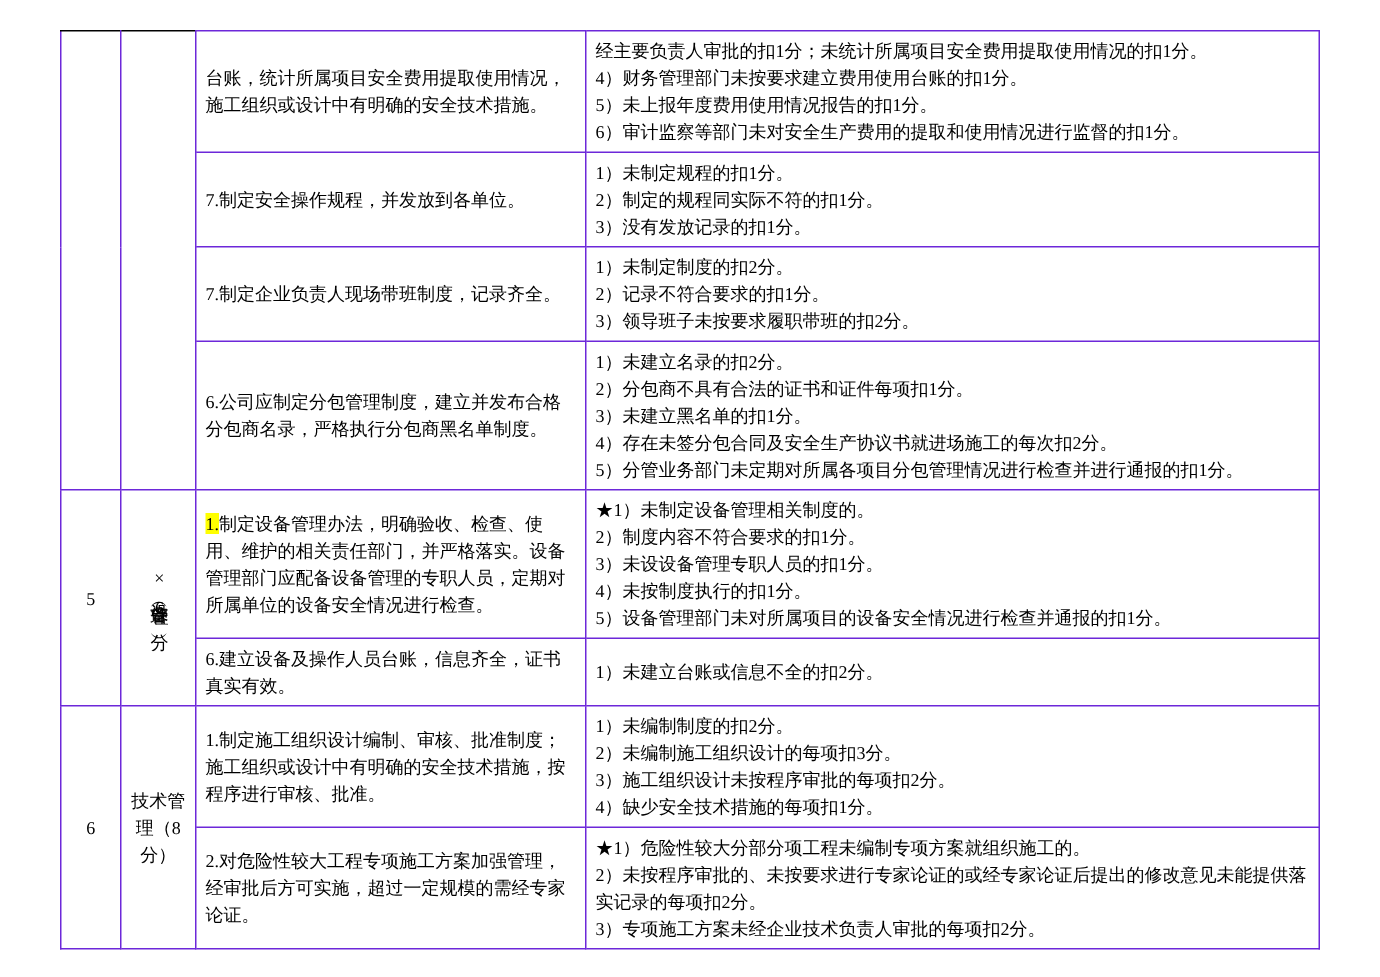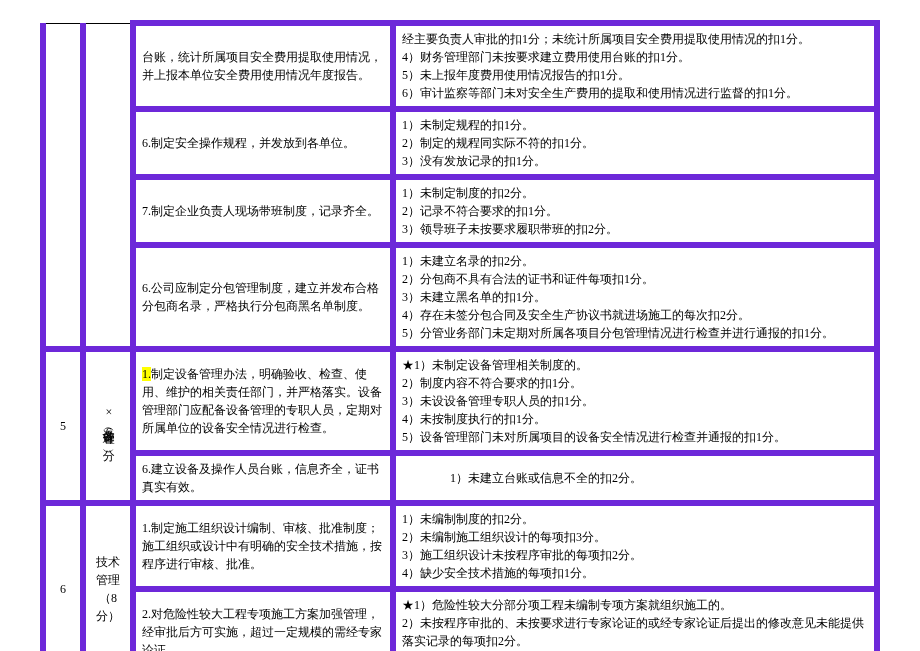--- a/index.html
+++ b/index.html
@@ -9,21 +9,21 @@
       background: #fff;
       padding: 20px 40px;
       width: 920px;
     }
     table {
       border-collapse: collapse;
       width: 100%;
       table-layout: fixed;
     }
     td {
-      border: 6px solid #6d28d9;
+      border: 1px solid #6d28d9;
       padding: 4px 6px;
       vertical-align: middle;
       line-height: 1.5;
     }
     .col-num { width: 40px; text-align: center; }
     .col-cat { width: 50px; text-align: center; }
     .col-mid { width: 260px; }
     .col-right { width: auto; }
     .vertical-text {
       writing-mode: vertical-rl;
@@ -45,28 +45,28 @@
     <col class="col-num">
     <col class="col-cat">
     <col class="col-mid">
     <col class="col-right">
   </colgroup>
   <tbody>
 
     <tr>
       <td class="col-num" rowspan="4" style="border-top:1px solid #000;"></td>
       <td class="col-cat" rowspan="4" style="border-top:1px solid #000;"></td>
-      <td class="col-mid"><span>台账，统计所属项目安全费用提取使用情况，并上报本单位安全费用使用情况年度报告。</span></td>
+      <td class="col-mid"><span>台账，统计所属项目安全费用提取使用情况，施工组织或设计中有明确的安全技术措施。</span></td>
       <td class="col-right"><span style="white-space:pre-line;">经主要负责人审批的扣1分；未统计所属项目安全费用提取使用情况的扣1分。
 4）财务管理部门未按要求建立费用使用台账的扣1分。
 5）未上报年度费用使用情况报告的扣1分。
 6）审计监察等部门未对安全生产费用的提取和使用情况进行监督的扣1分。</span></td>
     </tr>
     <tr>
-      <td class="col-mid"><span>6.制定安全操作规程，并发放到各单位。</span></td>
+      <td class="col-mid"><span>7.制定安全操作规程，并发放到各单位。</span></td>
       <td class="col-right"><span style="white-space:pre-line;">1）未制定规程的扣1分。
 2）制定的规程同实际不符的扣1分。
 3）没有发放记录的扣1分。</span></td>
     </tr>
     <tr>
       <td class="col-mid"><span>7.制定企业负责人现场带班制度，记录齐全。</span></td>
       <td class="col-right"><span style="white-space:pre-line;">1）未制定制度的扣2分。
 2）记录不符合要求的扣1分。
 3）领导班子未按要求履职带班的扣2分。</span></td>
     </tr>
@@ -84,21 +84,21 @@
       <td class="col-cat" rowspan="2"><span class="vertical-text">×设备管理（6分）</span></td>
       <td class="col-mid"><span class="highlight">1.</span><span>制定设备管理办法，明确验收、检查、使用、维护的相关责任部门，并严格落实。设备管理部门应配备设备管理的专职人员，定期对所属单位的设备安全情况进行检查。</span></td>
       <td class="col-right"><span style="white-space:pre-line;">★1）未制定设备管理相关制度的。
 2）制度内容不符合要求的扣1分。
 3）未设设备管理专职人员的扣1分。
 4）未按制度执行的扣1分。
 5）设备管理部门未对所属项目的设备安全情况进行检查并通报的扣1分。</span></td>
     </tr>
     <tr>
       <td class="col-mid"><span>6.建立设备及操作人员台账，信息齐全，证书真实有效。</span></td>
-      <td class="col-right"><span style="white-space:pre-line;margin-left:48px;">1）未建立台账或信息不全的扣2分。</span></td>
+      <td class="col-right"><span style="white-space:pre-line;">1）未建立台账或信息不全的扣2分。</span></td>
     </tr>
 
     <tr>
       <td class="col-num" rowspan="2"><span>6</span></td>
       <td class="col-cat" rowspan="2"><span>技术管理（8分）</span></td>
       <td class="col-mid"><span>1.制定施工组织设计编制、审核、批准制度；施工组织或设计中有明确的安全技术措施，按程序进行审核、批准。</span></td>
       <td class="col-right"><span style="white-space:pre-line;text-align:center;">1）未编制制度的扣2分。
 2）未编制施工组织设计的每项扣3分。
 3）施工组织设计未按程序审批的每项扣2分。
 4）缺少安全技术措施的每项扣1分。</span></td>

